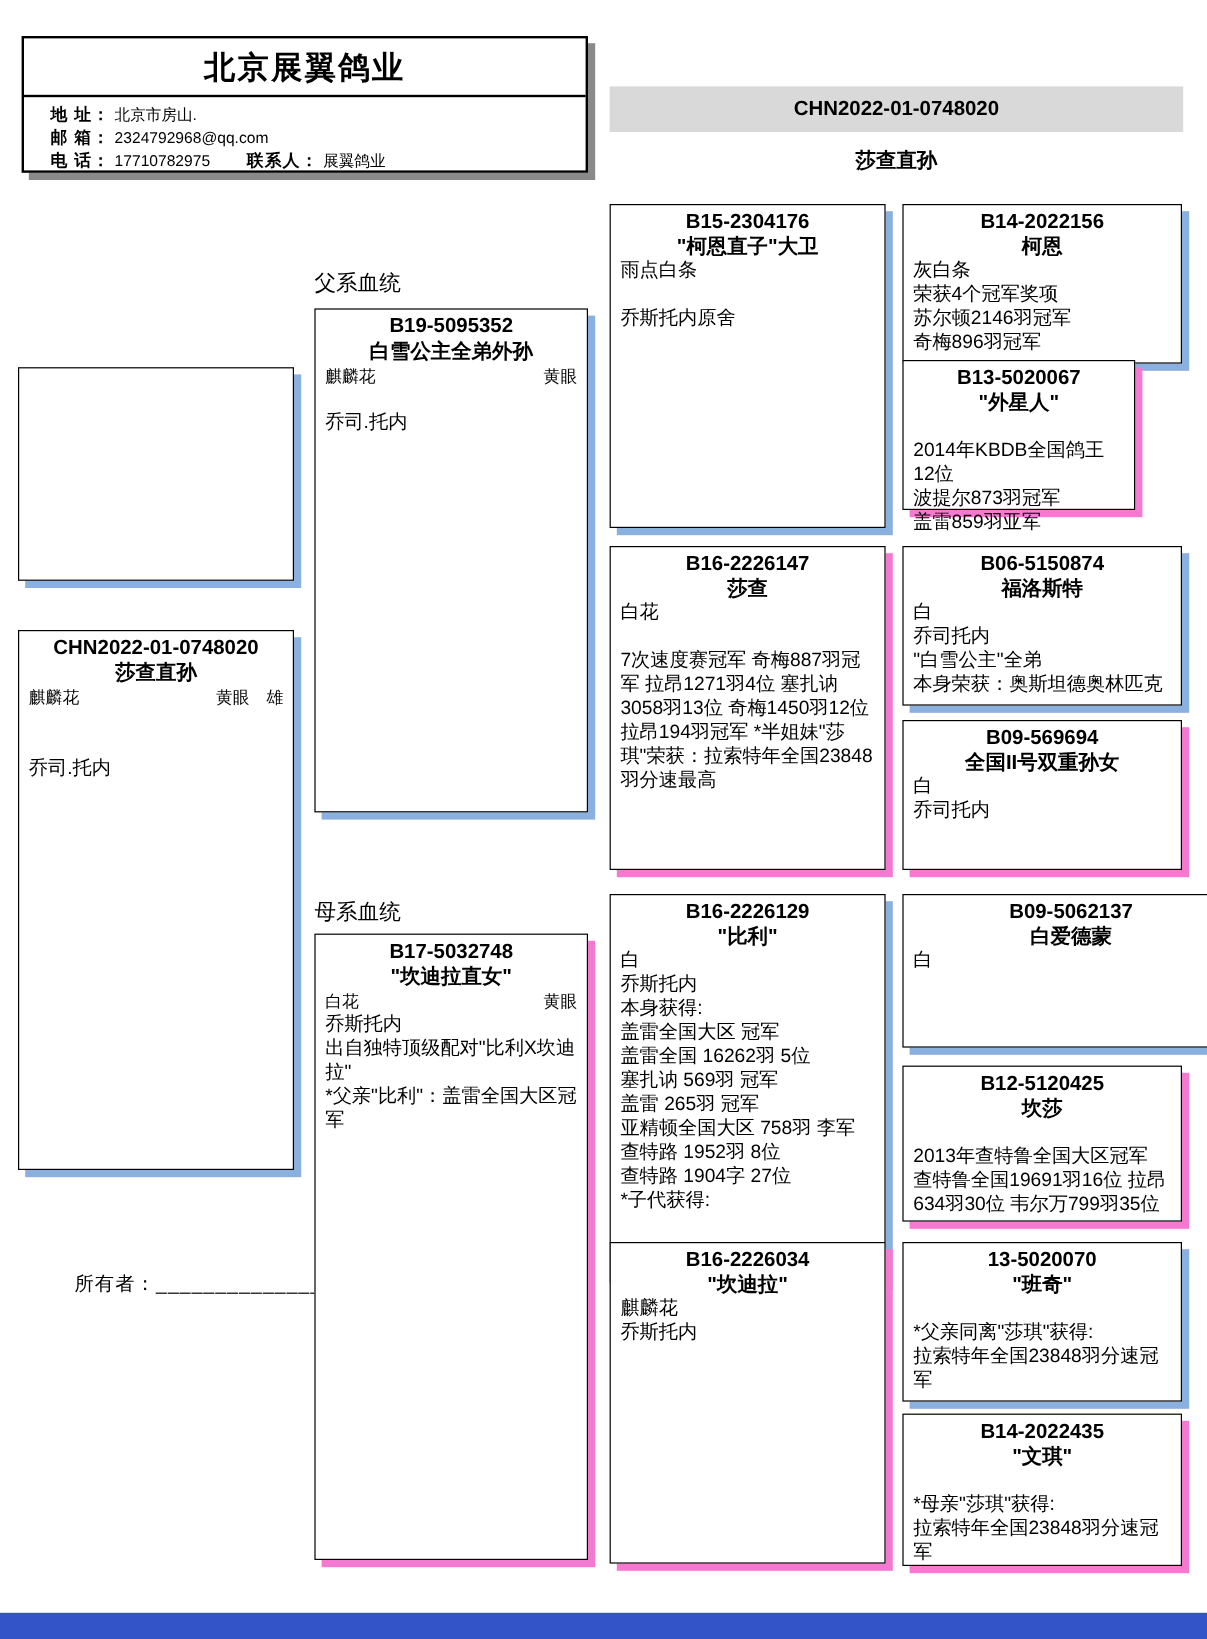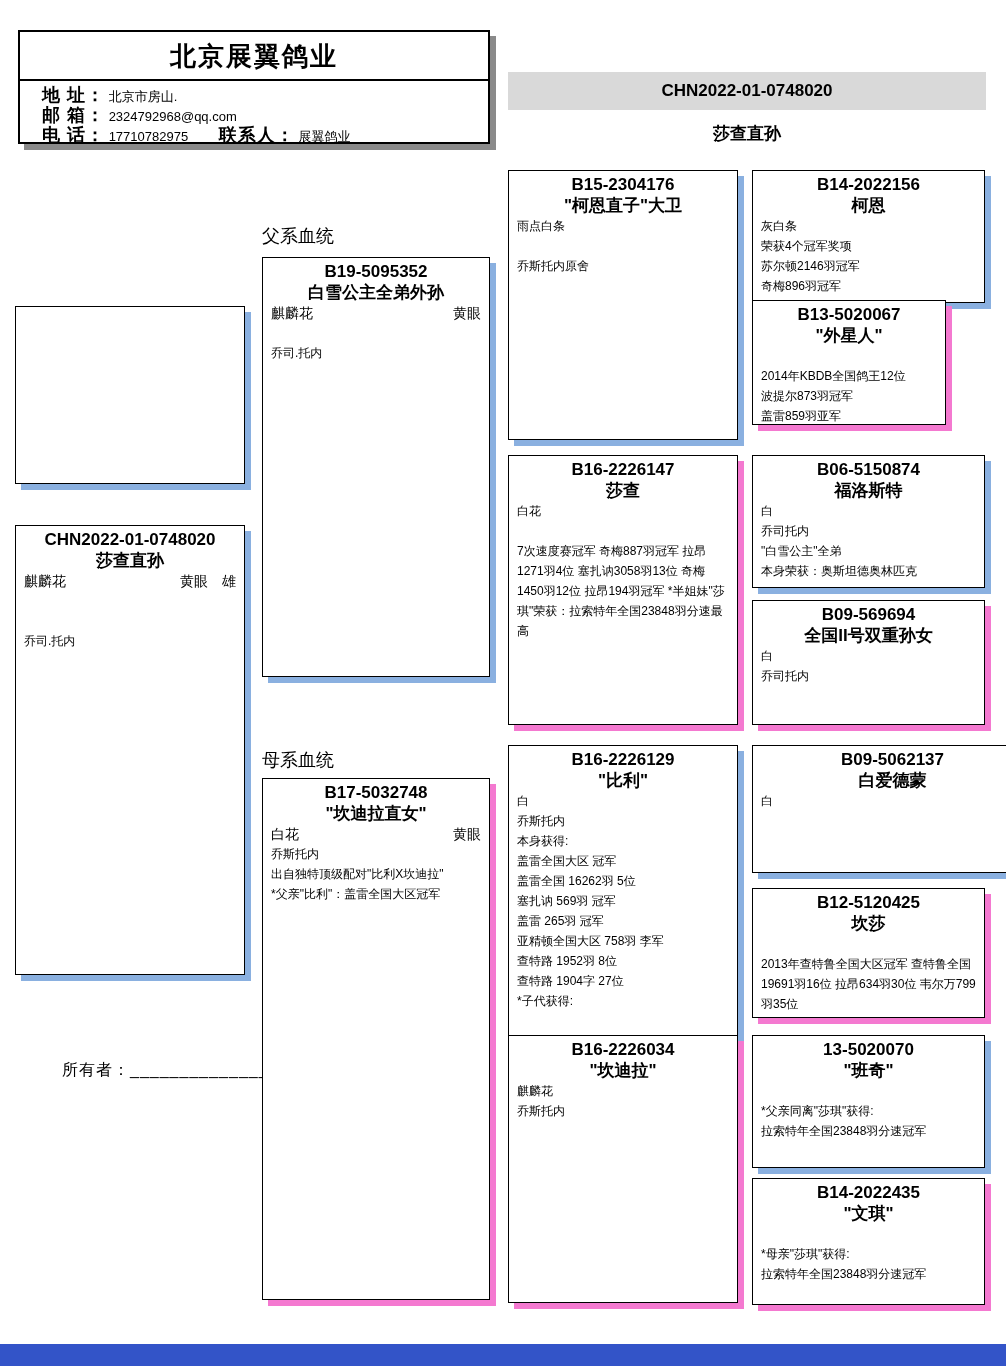--- a/index.html
+++ b/index.html
@@ -7,35 +7,35 @@
   body { font-family:"Liberation Sans","DejaVu Sans",sans-serif; color:#000; }
   .page { position:relative; width:1006px; height:1366px; background:#fff; overflow:hidden; }
 
   
   .letterhead { position:absolute; left:18px; top:30px; width:472px; height:114px;
                 background:#fff; border:2px solid #000; box-shadow:6px 6px 0 #8a8a8a; }
   .company { text-align:center; font-size:26px; font-weight:bold; padding:7px 0 5px;
              border-bottom:2px solid #000; letter-spacing:2px; }
   .contact { padding:5px 0 0 22px; font-size:13px; }
   .contact .crow { line-height:19px; }
-  .contact b { font-size:18px; letter-spacing:1px; }
+  .contact b { font-size:14px; letter-spacing:1px; }
   .pair2 { margin-left:27px; }
 
   
   .banner { position:absolute; left:508px; top:72px; width:478px; height:38px; background:#d9d9d9;
             text-align:center; line-height:38px; font-weight:bold; font-size:17px; }
   .subtitle { position:absolute; left:508px; top:122px; width:478px; text-align:center;
               font-weight:bold; font-size:17px; }
 
   
   .pbox { position:absolute; background:#fff; border:1px solid #000; padding:3px 8px 4px; }
   .pbox.blue { box-shadow:6px 6px 0 #8ab0e0; }
   .pbox.pink { box-shadow:6px 6px 0 #f479d0; }
   .ring, .bname { text-align:center; font-weight:bold; font-size:17px; line-height:21px; }
-  .bdy { font-size:12px; line-height:20px; white-space:pre-line; }
+  .bdy { font-size:16px; line-height:20px; white-space:pre-line; }
   .lr { display:flex; justify-content:space-between; font-size:14px; line-height:20px; }
 
   .photo-box { position:absolute; left:15px; top:306px; width:230px; height:178px;
                background:#fff; border:1px solid #000; box-shadow:6px 6px 0 #8ab0e0; }
 
   .branch-label { position:absolute; font-size:18px; }
   .owner { position:absolute; left:62px; top:1060px; font-size:16px; font-weight:normal; letter-spacing:1px; }
 
   .footer-bar { position:absolute; left:0; top:1344px; width:1006px; height:22px; background:#3354c8; }
 </style>

